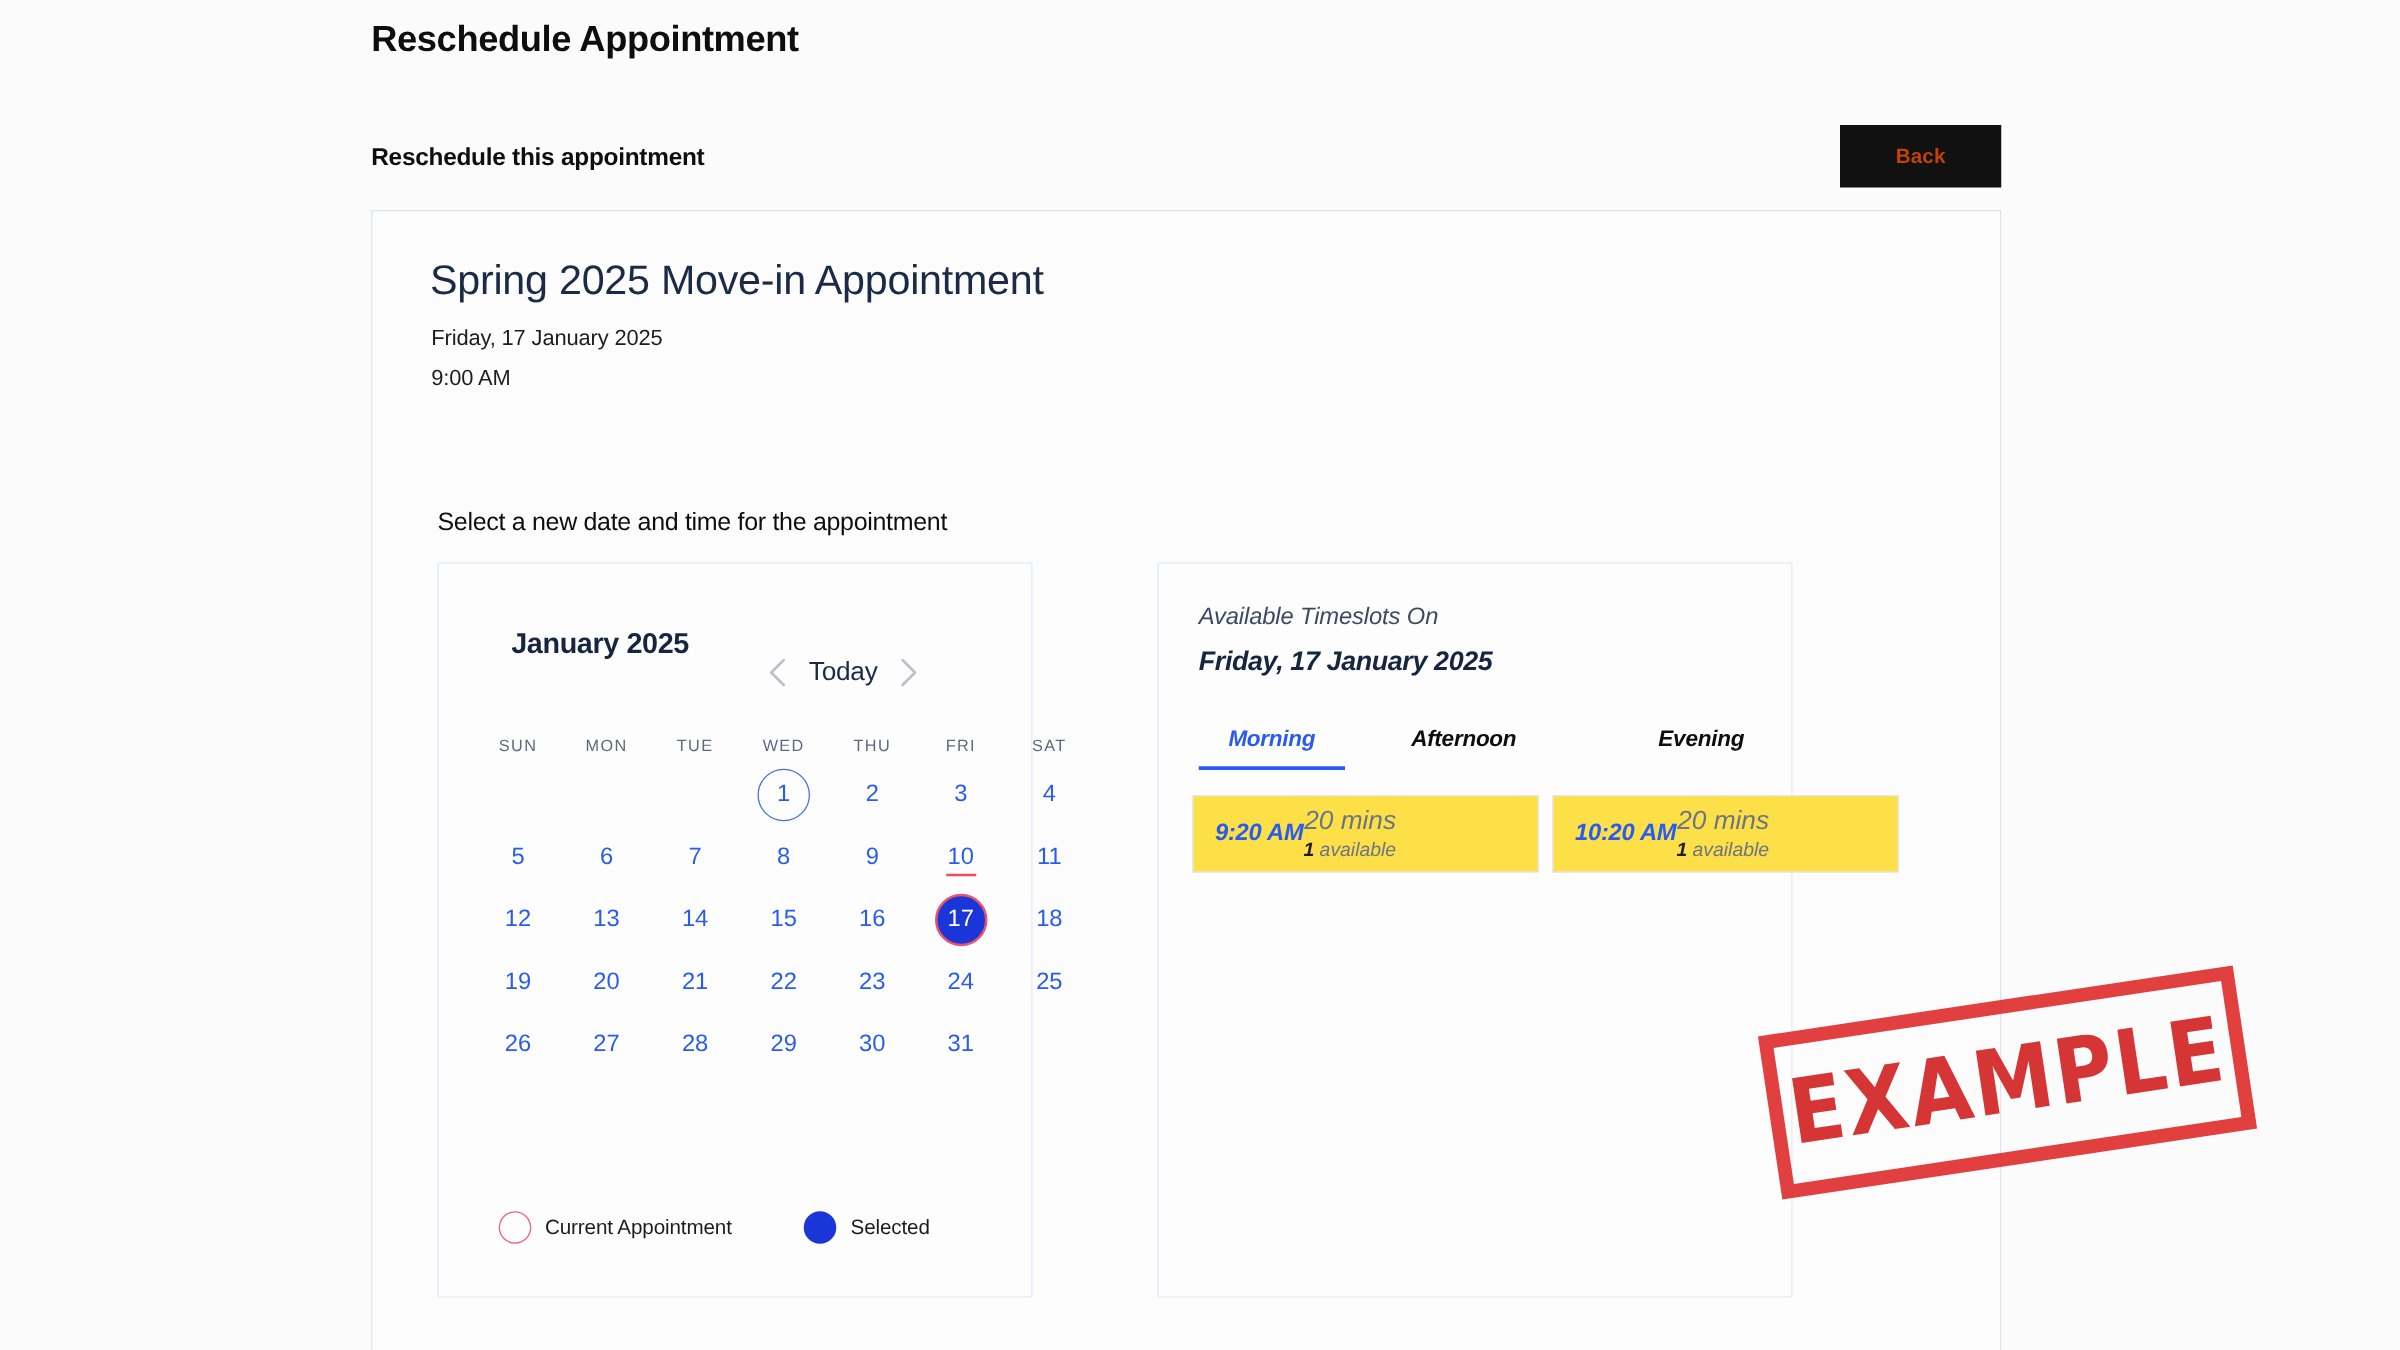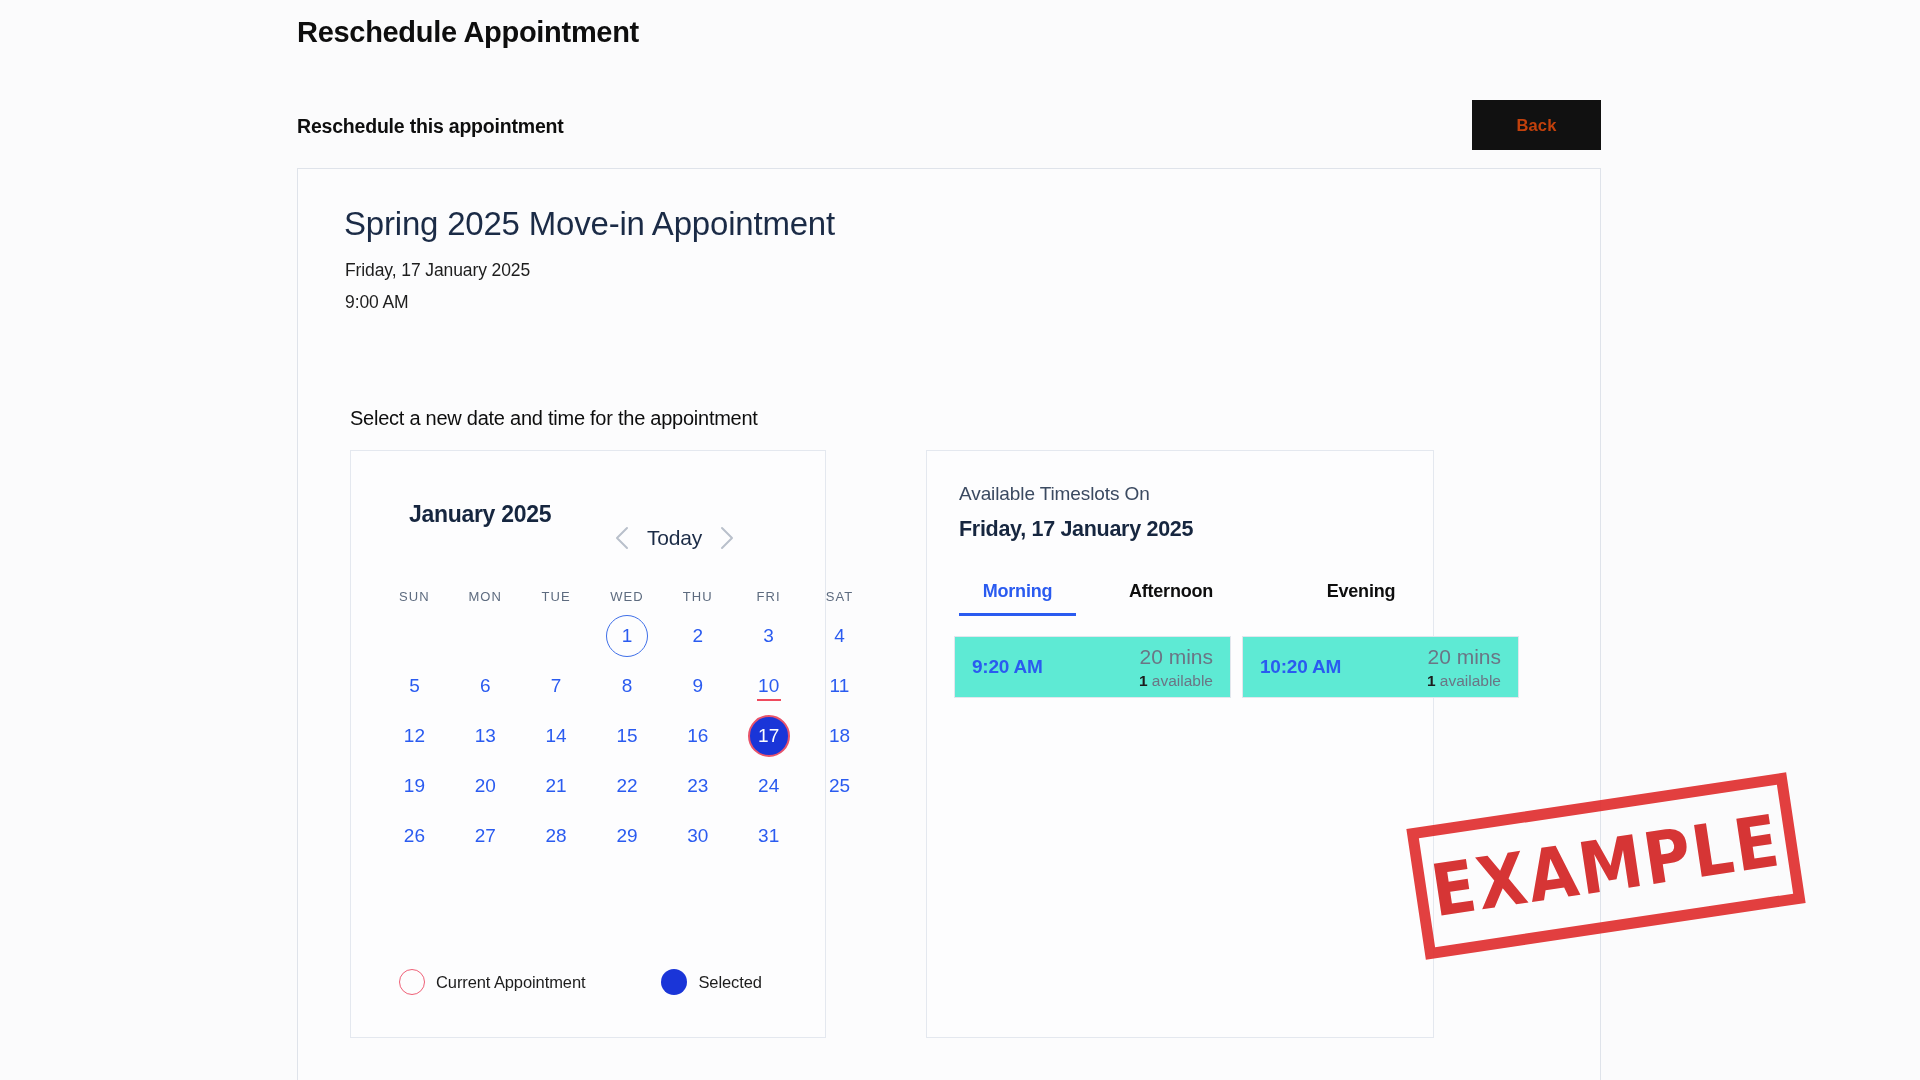--- a/index.html
+++ b/index.html
@@ -228,21 +228,21 @@
     color: #ffffff;
     border: 2.5px solid #e8546b;
   }
 
   .cal-legend {
     position: absolute;
     left: 48px;
     bottom: 42px;
     display: flex;
     align-items: flex-end;
-    gap: 76px;
+    gap: 58px;
   }
 
   .legend-item {
     display: flex;
     align-items: center;
     gap: 11px;
   }
 
   .legend-dot {
     width: 26px;
@@ -267,20 +267,21 @@
 
   
   .slots-panel {
     position: absolute;
     left: 628px;
     top: 281px;
     width: 508px;
     height: 588px;
     border: 1px solid #e4e8ef;
     background: #fdfdfe;
+    font-style: italic;
   }
 
   .slots-sub {
     position: absolute;
     left: 32px;
     top: 32px;
     font-size: 19px;
     color: #3b4a61;
     letter-spacing: -0.1px;
   }
@@ -328,24 +329,23 @@
     top: 185px;
     width: 570px;
     display: flex;
     gap: 11px;
   }
 
   .slot-card {
     width: 277px;
     height: 62px;
     border: 1px solid #e2e6ed;
-    background: #5eead4;
-    display: flex;
-    align-items: center;
-    justify-content: space-between;
+    background: #fde047;
+    display: flex;
+    align-items: center;
     padding: 0 17px;
     cursor: pointer;
   }
 
   .slot-time {
     font-size: 19px;
     font-weight: bold;
     color: #2a5bf0;
     letter-spacing: -0.2px;
   }

